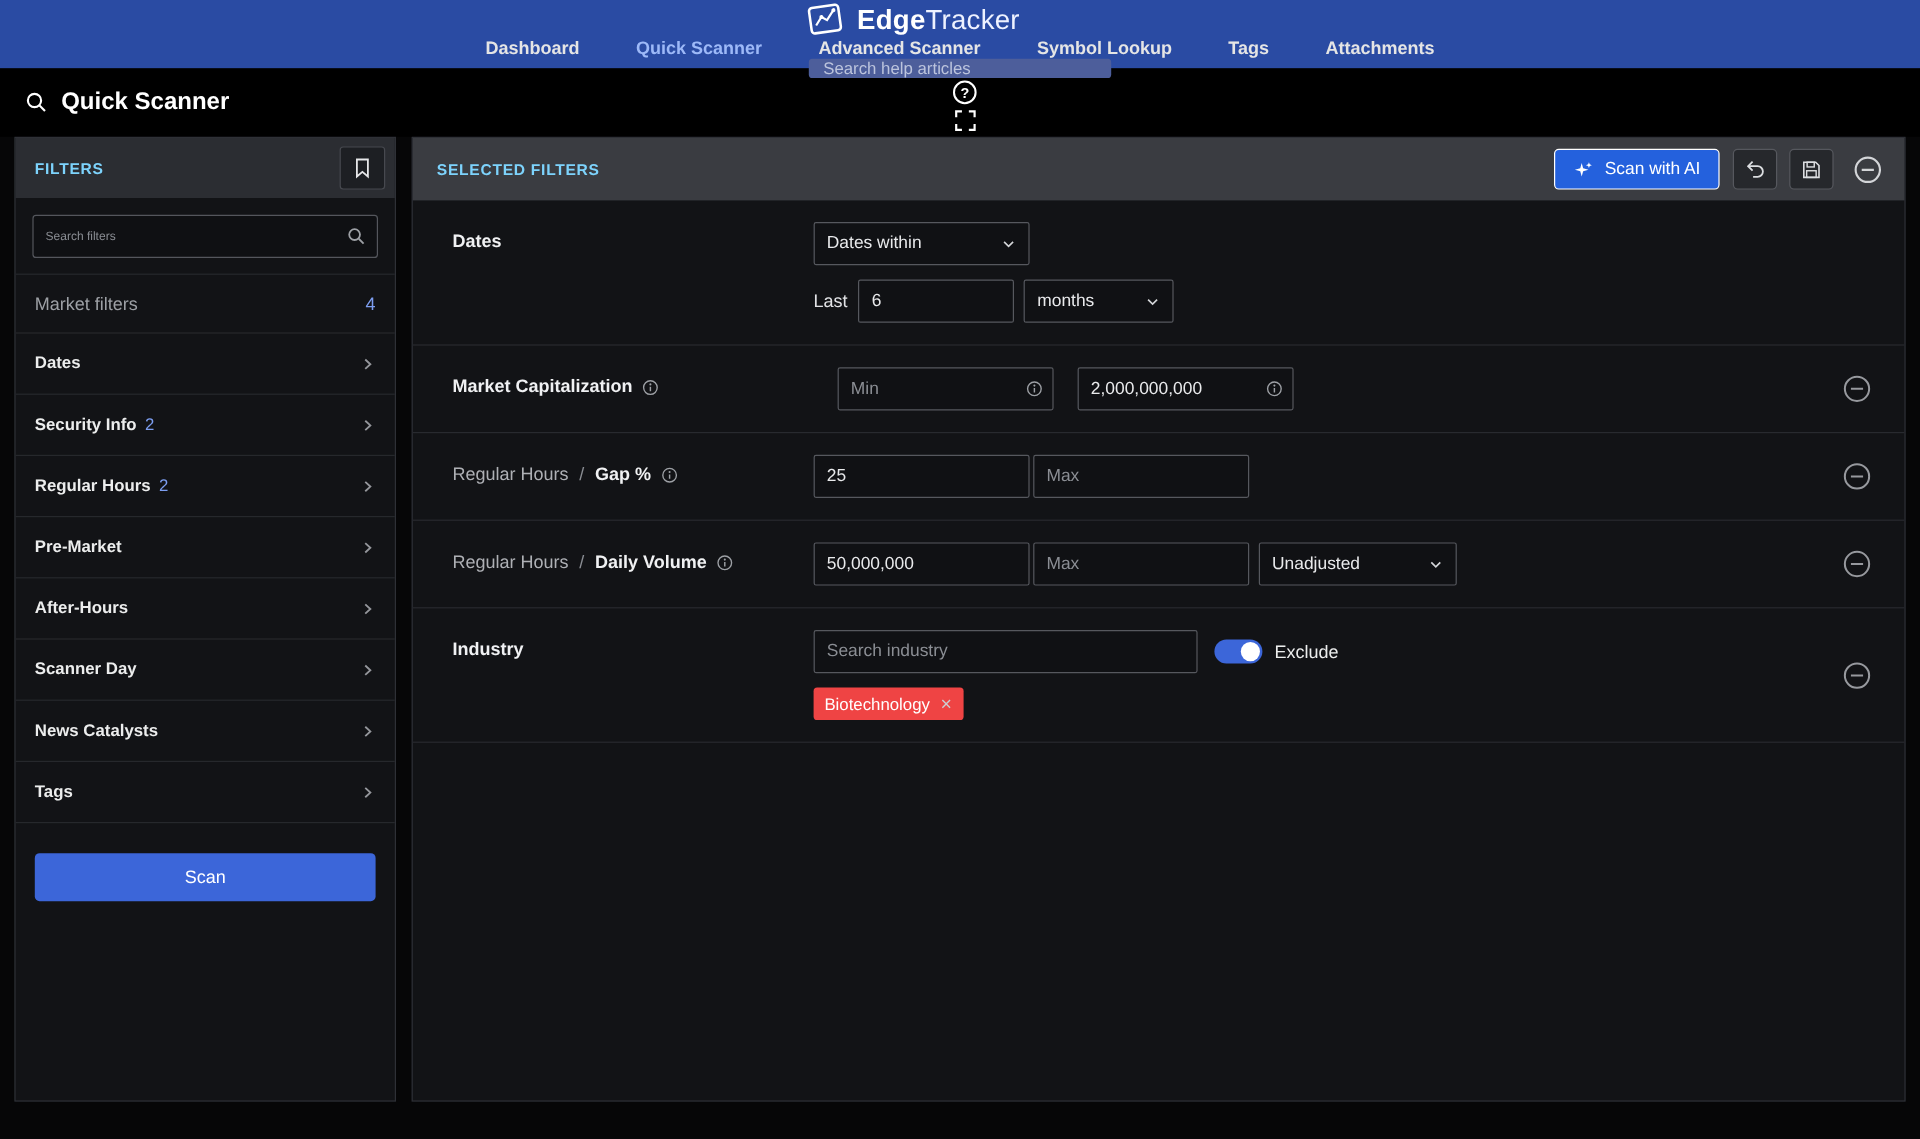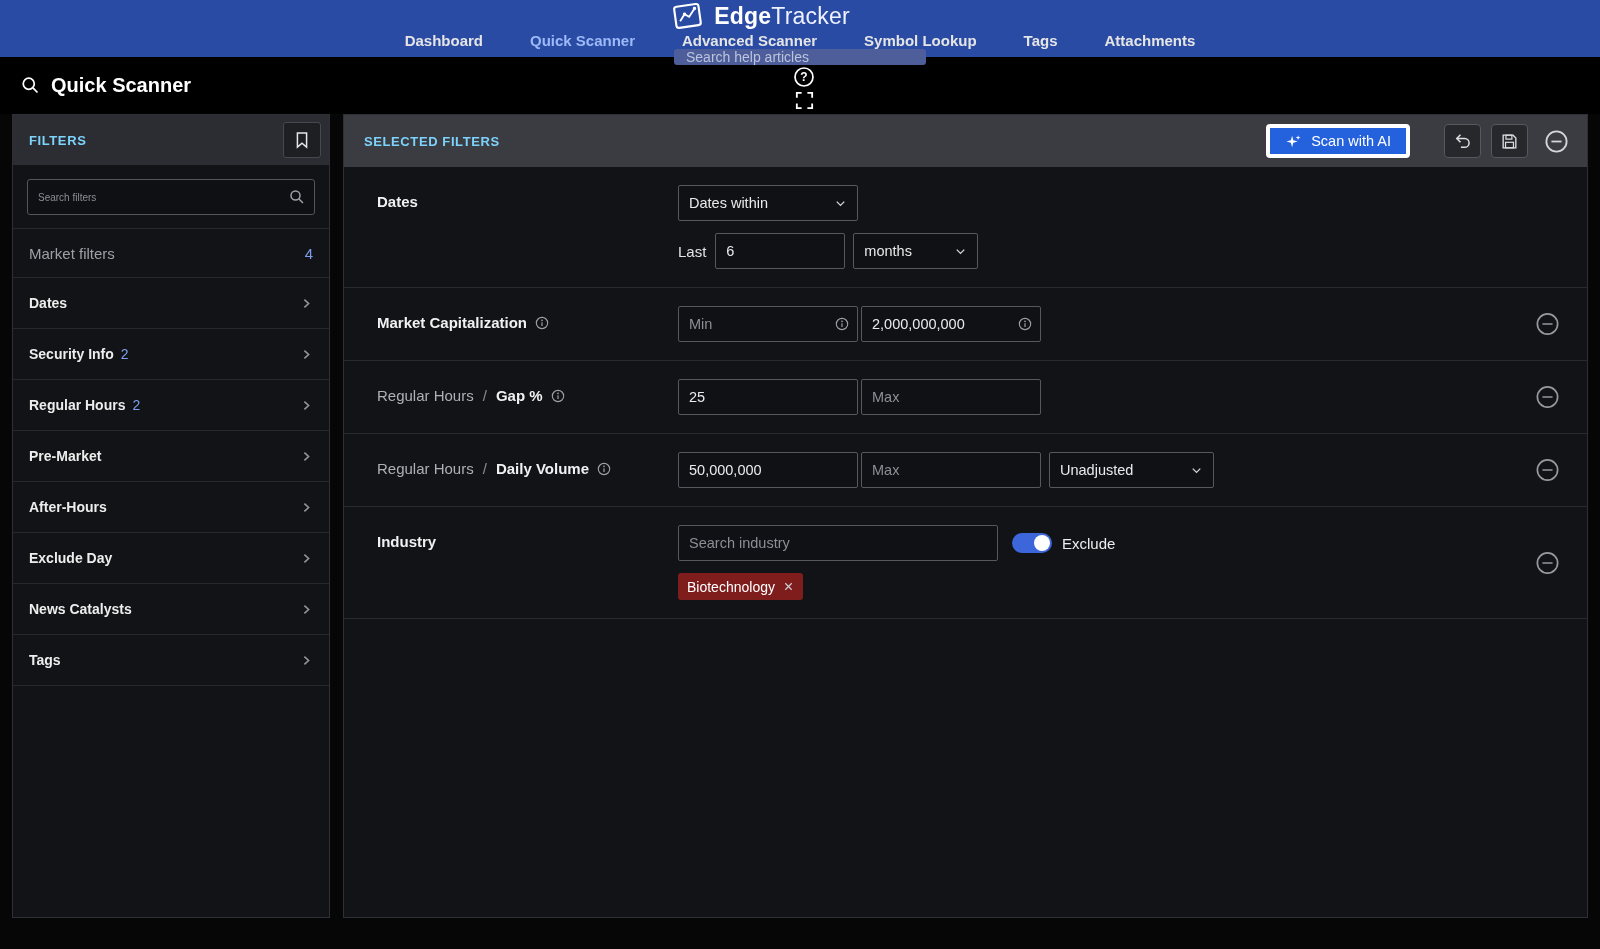--- a/index.html
+++ b/index.html
@@ -89,22 +89,22 @@
   }
 
   
   .main { flex:1; }
   .main-header {
     height:52px; background:#3a3c41; flex-shrink:0;
     display:flex; align-items:center; padding:0 13px 0 20px;
   }
   .header-actions { margin-left:auto; display:flex; align-items:center; gap:10px; }
   .scan-ai {
-    height:34px; padding:0 15px; margin-right:24px;
-    background:#2461dd; border:4px solid #ffffff; border-radius:4px;
+    height:34px; padding:0 15px; margin-right:1px;
+    background:#2461dd; border:1px solid #ffffff; border-radius:4px;
     color:#fff; font-size:14.5px; cursor:pointer;
     display:flex; align-items:center; gap:9px;
     font-family:"Liberation Sans", sans-serif;
   }
   .sq-btn {
     width:37px; height:34px; background:#26282c; border:1px solid #56585e; border-radius:4px;
     display:flex; align-items:center; justify-content:center; cursor:pointer;
   }
   .circ-btn { width:36px; height:36px; background:transparent; border:none; display:flex; align-items:center; justify-content:center; cursor:pointer; }
 
@@ -128,31 +128,31 @@
   }
   .txt::placeholder { color:#8b8e94; }
   .select {
     height:36px; background:#101114; border:1px solid #56585e; border-radius:2px;
     display:flex; align-items:center; justify-content:space-between;
     padding:0 9px 0 10px; font-size:14.5px; color:#e9eaec; cursor:pointer; gap:8px;
   }
   .w180 { width:180px; } .w130 { width:130px; } .w125 { width:125px; } .w165 { width:165px; } .w320 { width:320px; }
   .pair > * + * { margin-left:3px; }
   .inline-lbl { color:#e2e3e6; font-size:15px; margin-right:9px; }
-  .input-wrap { position:relative; }
+  .input-wrap { position:relative;margin-left:20px; }
   .input-wrap .txt { padding-right:30px; width:180px; }
   .input-wrap .info-in { position:absolute; right:8px; top:10px; }
   .remove { position:absolute; right:26px; top:50%; transform:translateY(-50%); background:transparent; border:none; cursor:pointer; padding:0; }
   .toggle-group { display:flex; align-items:center; gap:10px; margin-left:14px; }
   .toggle { width:40px; height:20px; border-radius:10px; background:#3c66d9; position:relative; cursor:pointer; }
   .toggle .knob { position:absolute; right:2px; top:2px; width:16px; height:16px; border-radius:50%; background:#fff; }
   .toggle-label { font-size:15px; color:#eceded; }
   .chip {
     display:inline-flex; align-items:center; gap:8px;
-    background:#7f1d1d; color:#fff; border-radius:3px;
+    background:#ef4444; color:#fff; border-radius:3px;
     height:27px; padding:0 9px; font-size:14px; cursor:default;
   }
   .chip .chip-x { cursor:pointer; display:flex; }
 </style>
 </head>
 <body>
 
 <header class="topnav">
   <div class="logo">
     <span>
@@ -269,21 +269,21 @@
     </div>
     <div class="side-item">
       <span><span class="side-item-label">After-Hours</span><span class="side-item-count"></span></span>
       <span>
           <svg width="17" height="17" viewBox="0 0 24 24">
             <path d="M9 6.5 l6 5.5 -6 5.5" fill="none" stroke="#94969b" stroke-width="2.2"></path>
           </svg>
         </span>
     </div>
     <div class="side-item">
-      <span><span class="side-item-label">Exclude Day</span><span class="side-item-count"></span></span>
+      <span><span class="side-item-label">Scanner Day</span><span class="side-item-count"></span></span>
       <span>
           <svg width="17" height="17" viewBox="0 0 24 24">
             <path d="M9 6.5 l6 5.5 -6 5.5" fill="none" stroke="#94969b" stroke-width="2.2"></path>
           </svg>
         </span>
     </div>
     <div class="side-item">
       <span><span class="side-item-label">News Catalysts</span><span class="side-item-count"></span></span>
       <span>
           <svg width="17" height="17" viewBox="0 0 24 24">
@@ -293,20 +293,21 @@
     </div>
     <div class="side-item">
       <span><span class="side-item-label">Tags</span><span class="side-item-count"></span></span>
       <span>
           <svg width="17" height="17" viewBox="0 0 24 24">
             <path d="M9 6.5 l6 5.5 -6 5.5" fill="none" stroke="#94969b" stroke-width="2.2"></path>
           </svg>
         </span>
     </div>
 
+    <button class="scan-btn">Scan</button>
   </aside>
 
   <section class="panel main">
     <div class="main-header">
       <span class="panel-title">SELECTED FILTERS</span>
       <div class="header-actions">
         <button class="scan-ai">
           <span>
             <svg width="17" height="17" viewBox="0 0 24 24">
               <path d="M10 4 L11.7 10.3 L18 12 L11.7 13.7 L10 20 L8.3 13.7 L2 12 L8.3 10.3 Z" fill="#fff"></path>

